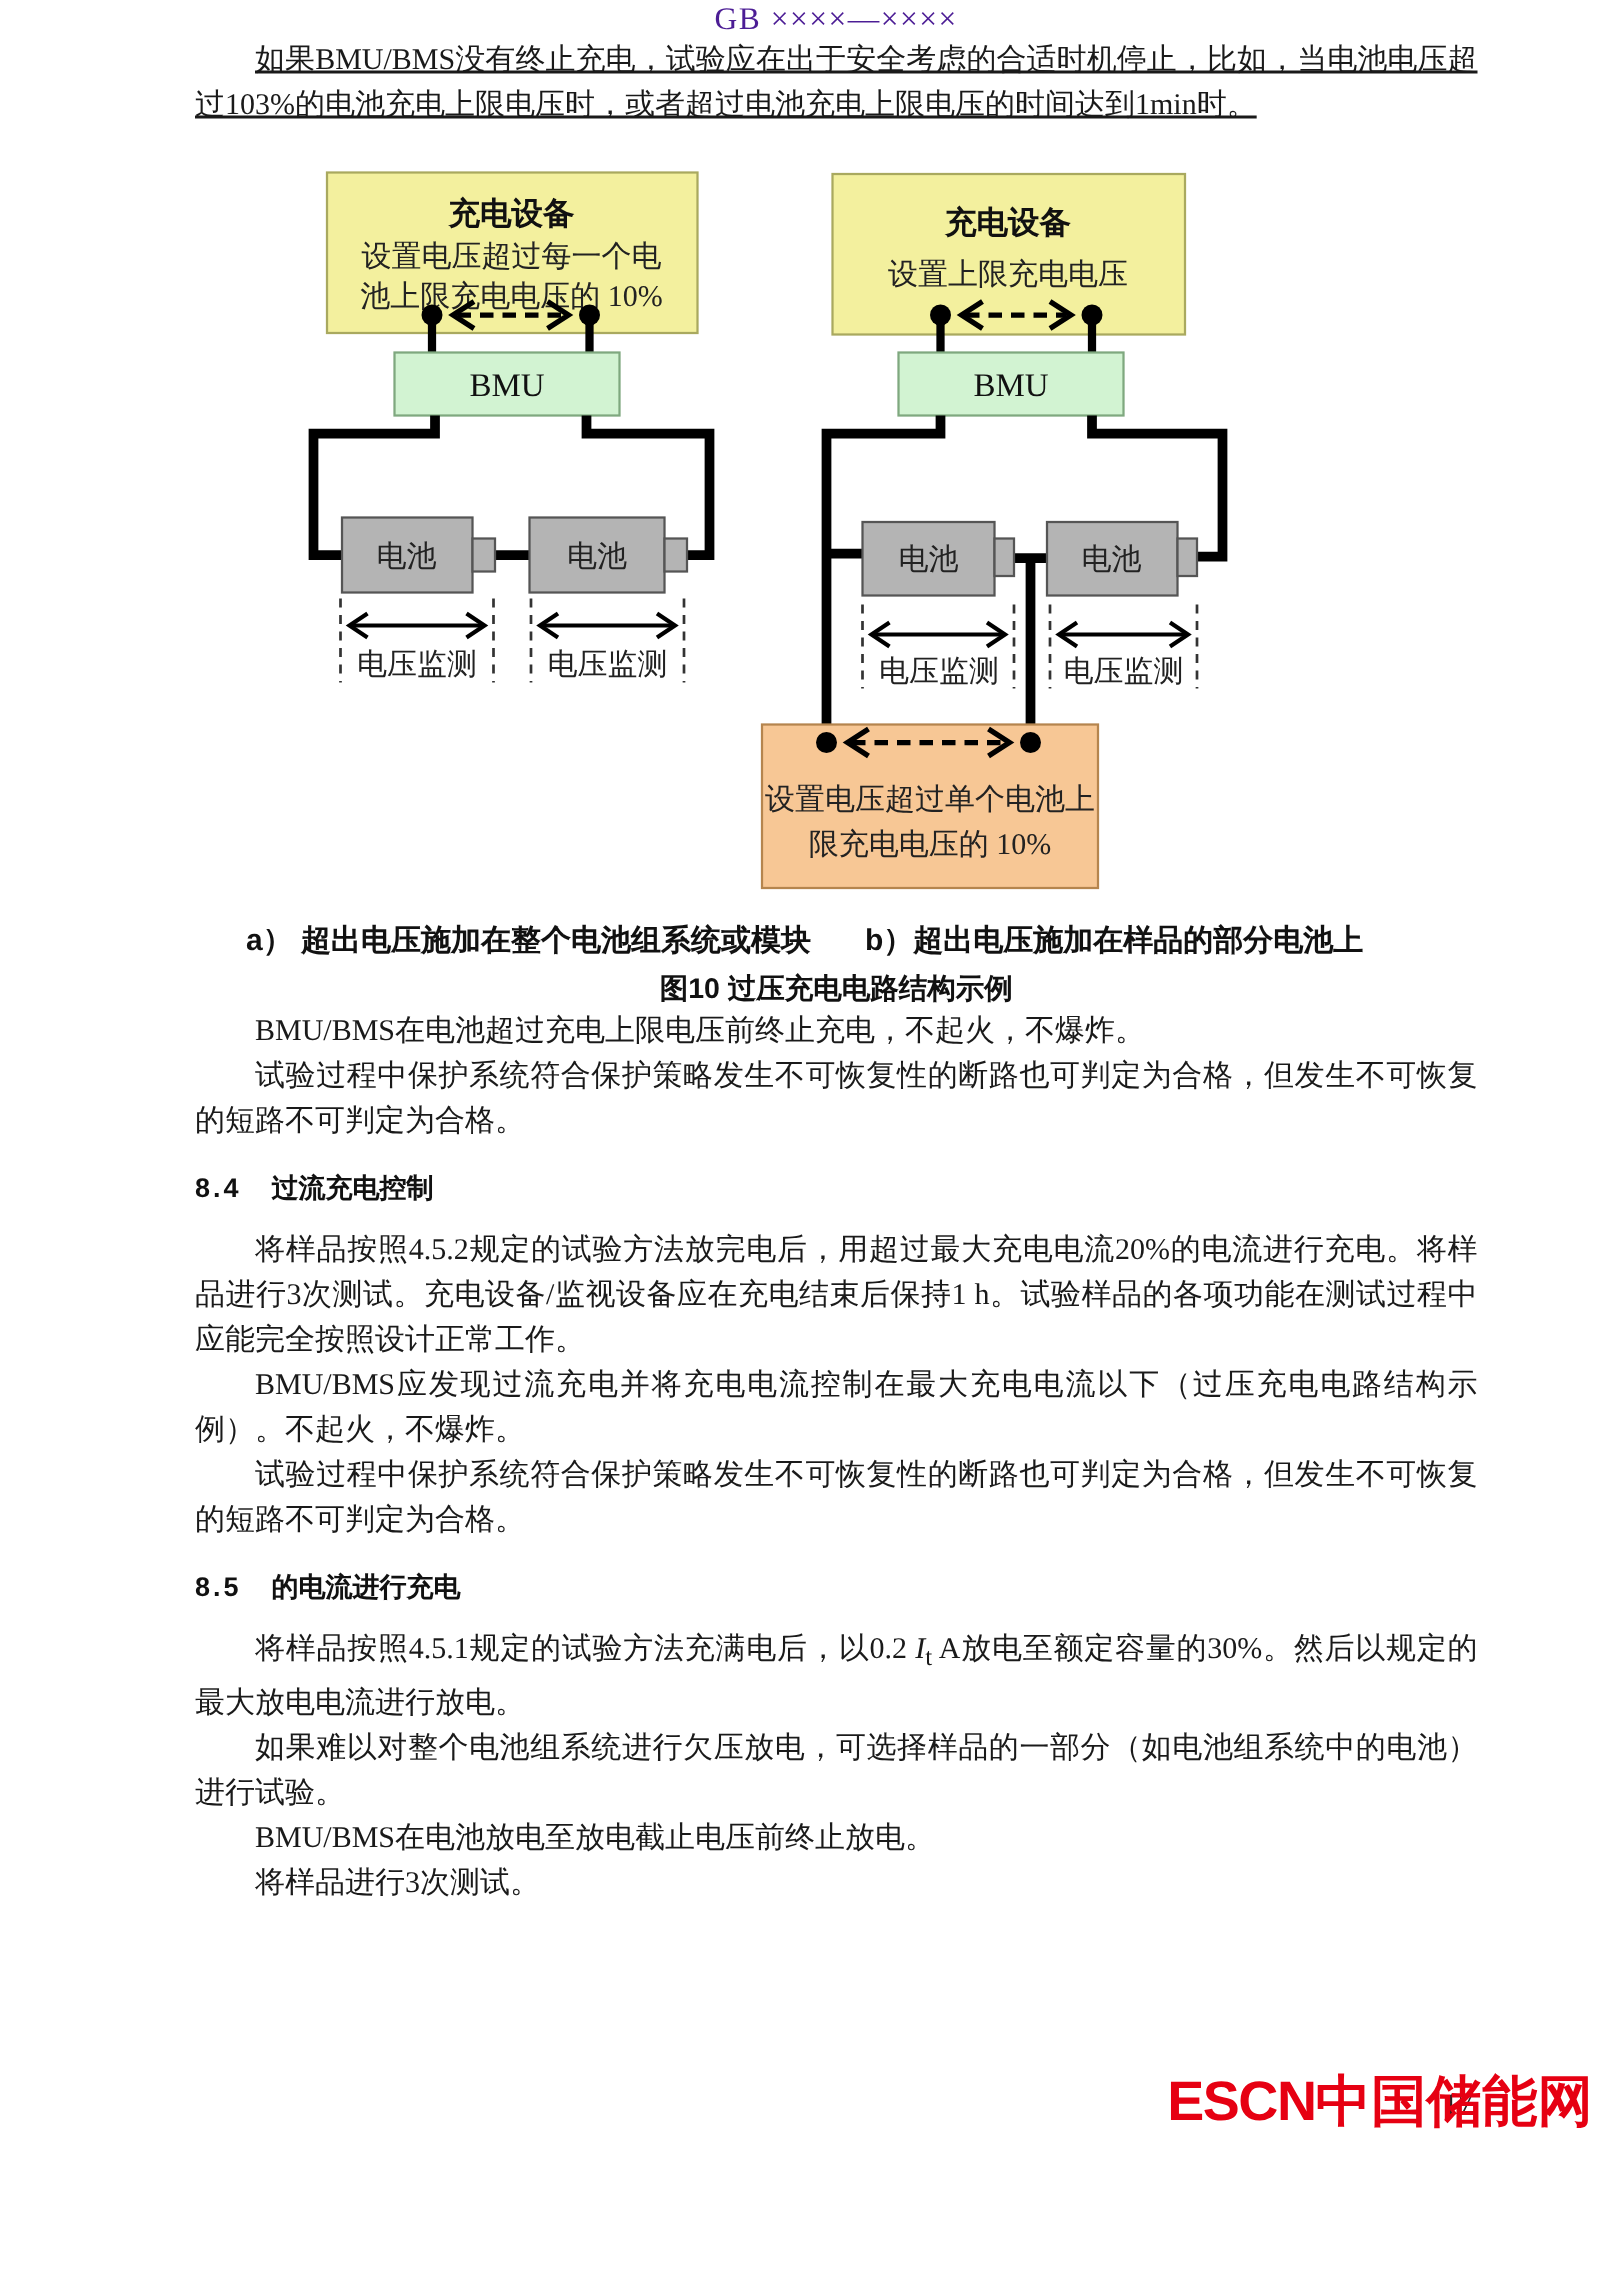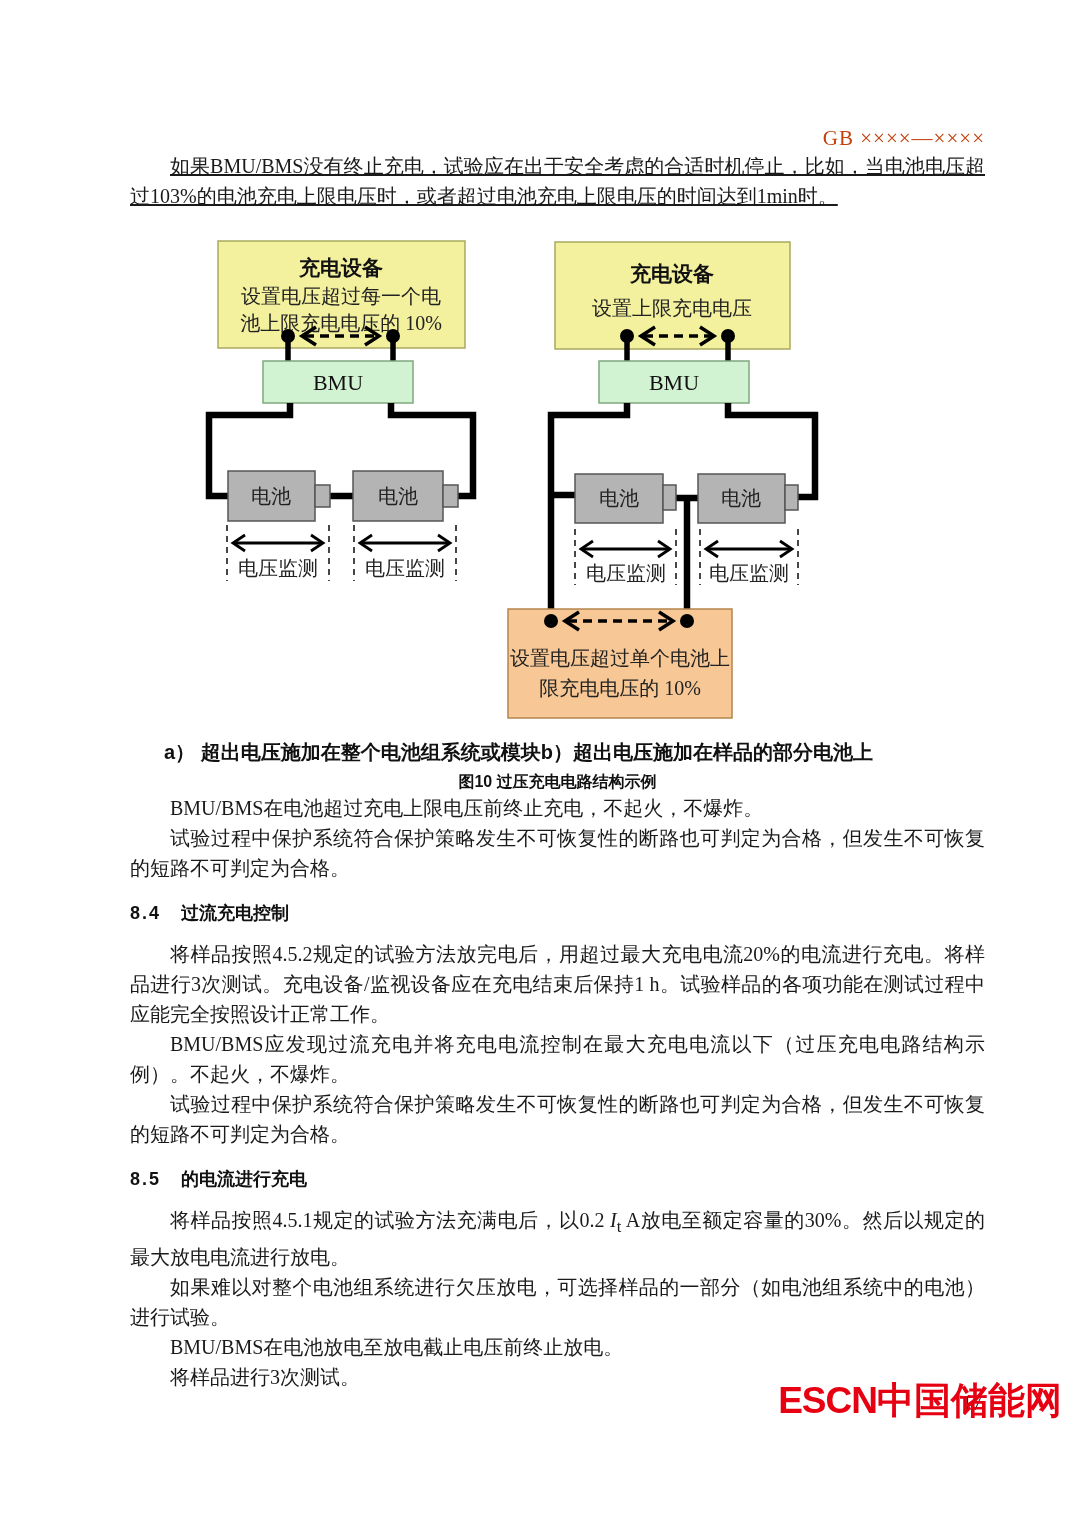--- a/index.html
+++ b/index.html
@@ -6,51 +6,51 @@
   .page{
     position:relative;
     width:1080px;height:1528px;
     background:#ffffff;
     font-family:"Liberation Serif","DejaVu Serif",serif;
     color:#1c1c1c;
     overflow:hidden;
   }
   .content{position:absolute;left:130px;top:0;width:855px;}
   .doc-header{
-    margin-top:126px;
-    text-align:right;
+    text-align:center;
     font-size:21px;
     letter-spacing:1px;
-    color:#c2410c;
+    color:#4c1d95;
   }
   p.body{
     font-size:20px;
     line-height:30px;
     text-align:justify;
     text-indent:2em;
     margin:0;
     color:#1a1a1a;
   }
   p.body.first{text-decoration:underline;}
   .fig-svg{display:block;margin-top:22px;}
   .subcaption{
     margin-top:6px;
     padding-left:34px;
     display:flex;
+    gap:36px;
     font-family:"Liberation Sans","DejaVu Sans",sans-serif;
     font-weight:bold;
     font-size:20px;
     color:#111;
   }
   .figcaption{
     margin-top:6px;
     text-align:center;
     font-family:"Liberation Sans","DejaVu Sans",sans-serif;
     font-weight:bold;
-    font-size:16px;
+    font-size:19px;
     color:#111;
   }
   .after-fig{margin-top:22px;}
   .sec-heading{
     margin-top:18px;
     margin-bottom:14px;
     font-family:"Liberation Sans","DejaVu Sans",sans-serif;
     font-weight:bold;
     font-size:18px;
     color:#111;

